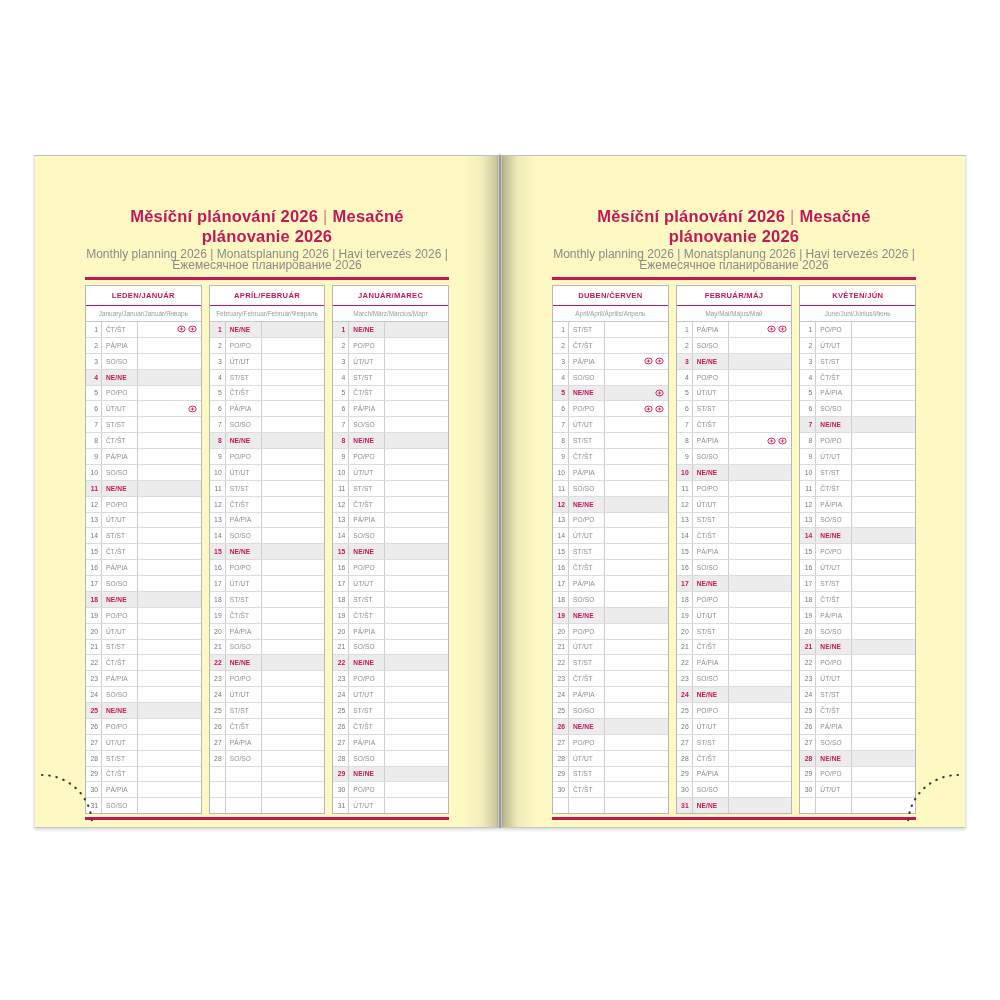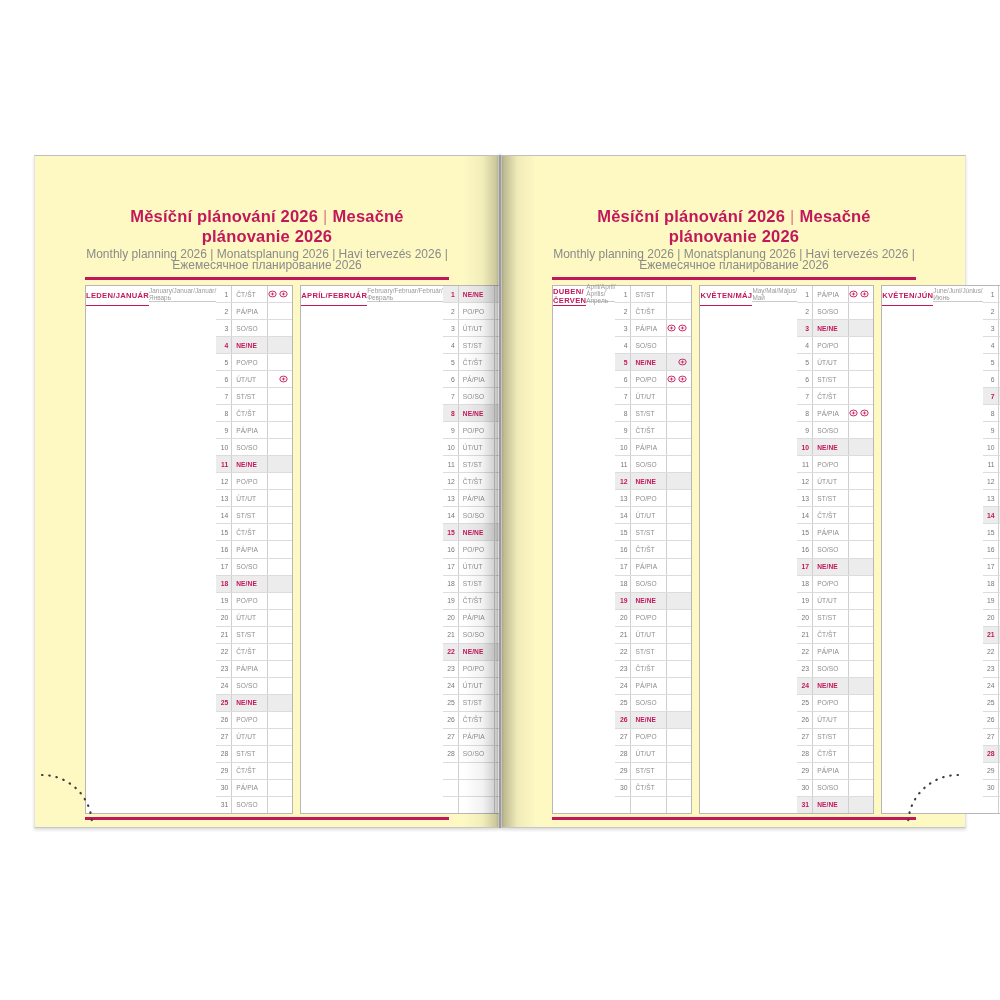--- a/index.html
+++ b/index.html
@@ -16,21 +16,21 @@
   .spine{position:absolute;left:465px;top:0;bottom:0;width:2px;background:#9a9a9a;box-shadow:0 0 3px rgba(0,0,0,.4);}
 
   .content{position:absolute;left:50px;right:49px;top:0;}
   .head{margin-top:50px;text-align:center;}
   .head .title{font-size:16.5px;font-weight:bold;color:var(--accent);letter-spacing:.2px;line-height:20px;}
   .head .title .sep{font-weight:normal;color:var(--accent);opacity:.55;padding:0 5px;}
   .head .sub{margin-top:3px;font-size:12px;color:#8a8a8a;line-height:11px;}
   .head-rule{margin-top:6px;height:3px;background:var(--accent);}
 
   .months{display:flex;gap:7px;margin-top:5px;height:529px;}
-  .month{flex:1;display:flex;flex-direction:row;border:1px solid #b7b7b7;box-sizing:border-box;background:#fff;}
+  .month{flex:1;display:flex;flex-direction:column;border:1px solid #b7b7b7;box-sizing:border-box;background:#fff;}
   .m-title{height:19px;display:flex;align-items:center;justify-content:center;
     font-size:7.6px;font-weight:bold;color:var(--accent);letter-spacing:.3px;
     border-bottom:1px solid var(--accent);}
   .m-sub{height:15px;display:flex;align-items:center;justify-content:center;
     font-size:6.4px;color:#9a9a9a;border-bottom:1px solid #c9c9c9;}
   .m-grid{flex:1;display:flex;flex-direction:column;}
   .day-row{flex:1;display:flex;align-items:stretch;border-bottom:1px solid #dcdcdc;box-sizing:border-box;}
   .day-row:last-child{border-bottom:none;}
   .day-row.sun{background:#ececec;}
   .day-row .num{width:16px;display:flex;align-items:center;justify-content:flex-end;
@@ -756,21 +756,21 @@
                 <span class="notes"></span>
               </div>
               <div class="day-row">
                 <span class="num"></span>
                 <span class="dn"></span>
                 <span class="notes"></span>
               </div>
             </div>
           </div>
           <div class="month">
-            <div class="m-title">KVĚTEN/MÁJ</div>
+            <div class="m-title">FEBRUÁR/MÁJ</div>
             <div class="m-sub">May/Mai/Május/Май</div>
             <div class="m-grid">
               <div class="day-row">
                 <span class="num">1</span>
                 <span class="dn">PÁ/PIA</span>
                 <span class="notes">
                   <svg width="9" height="8" viewBox="0 0 9 8" class="holiday-icon">
                     <ellipse cx="4.5" cy="4" rx="3.7" ry="2.9" fill="none" stroke="#c2175b" stroke-width="0.9"></ellipse>
                     <path d="M2.7 4 H6.3 M4.5 2.5 V5.5" stroke="#c2175b" stroke-width="0.8" fill="none"></path>
                   </svg>

